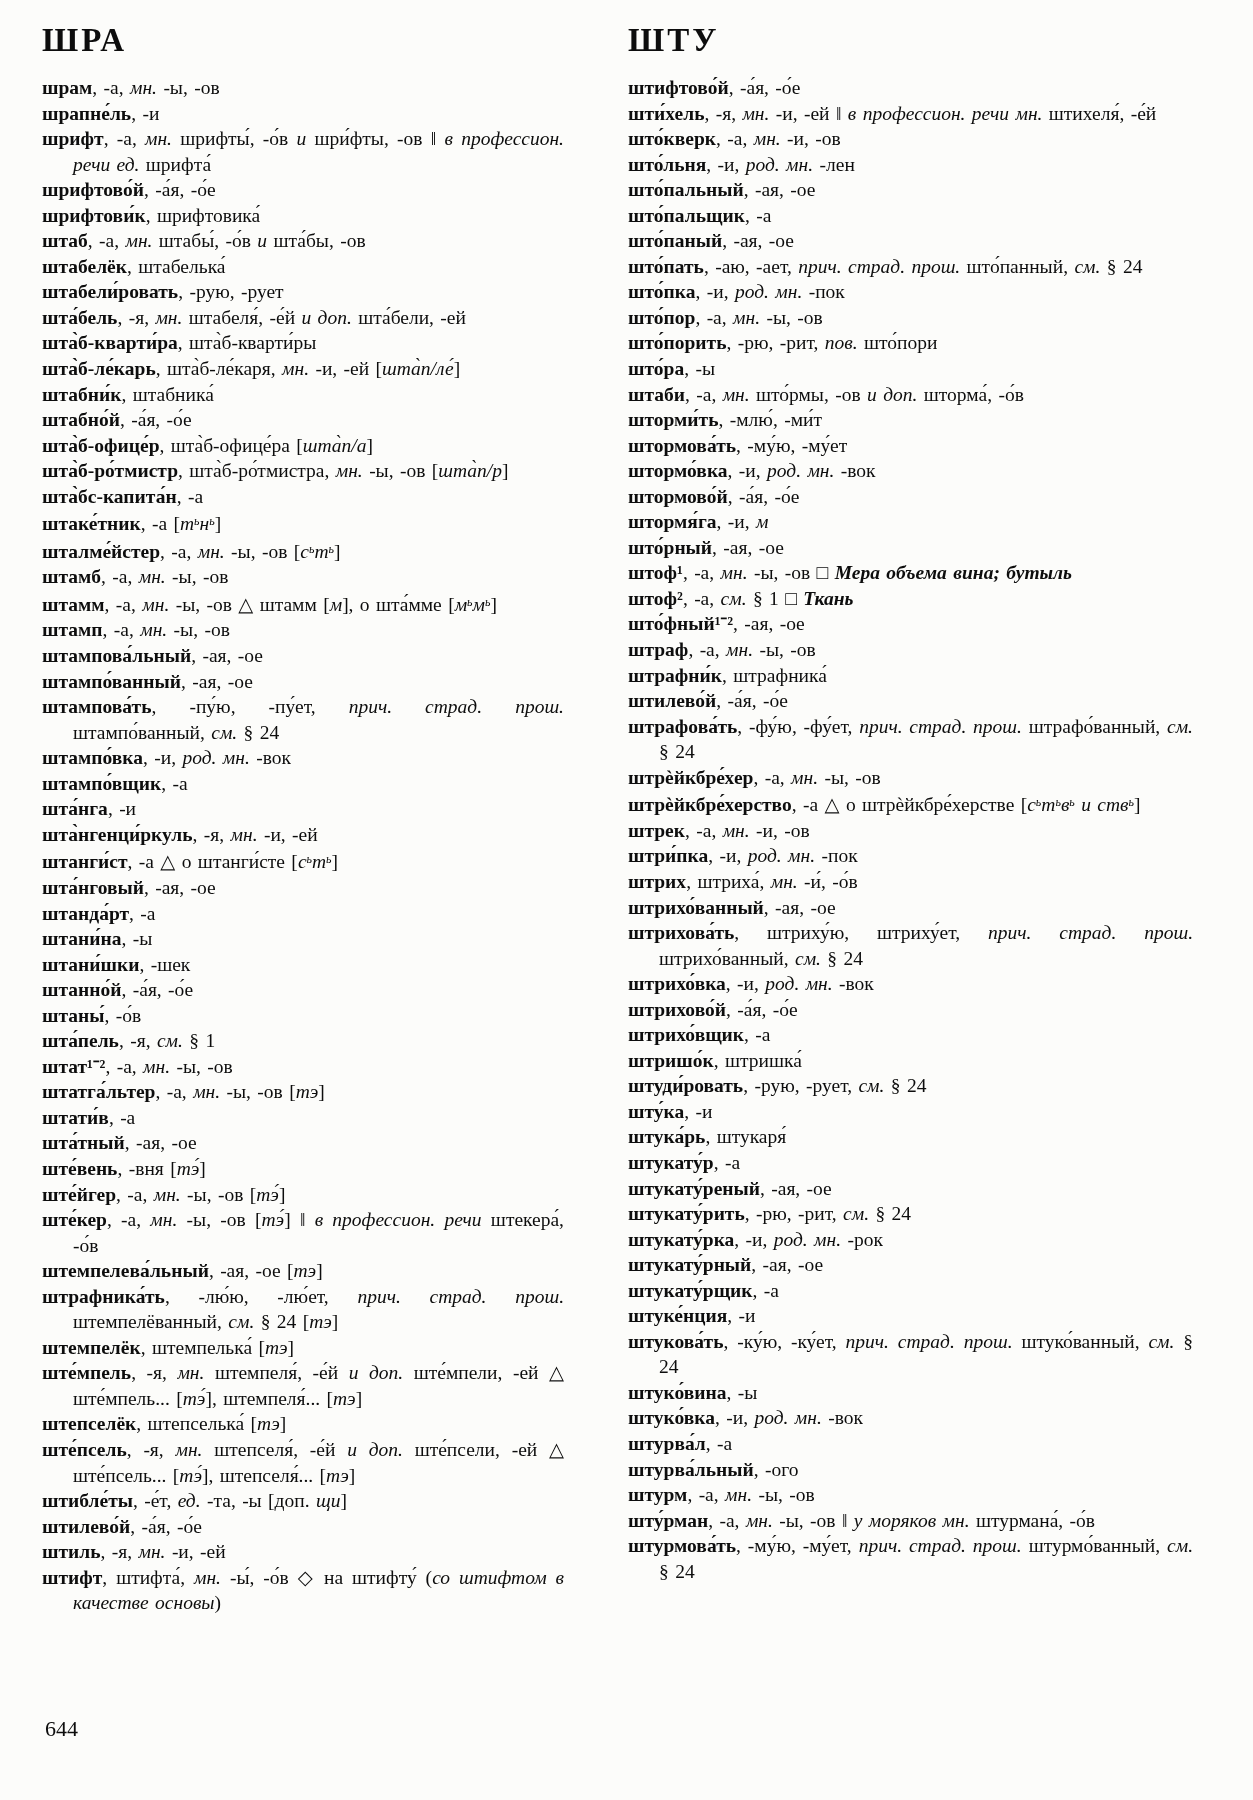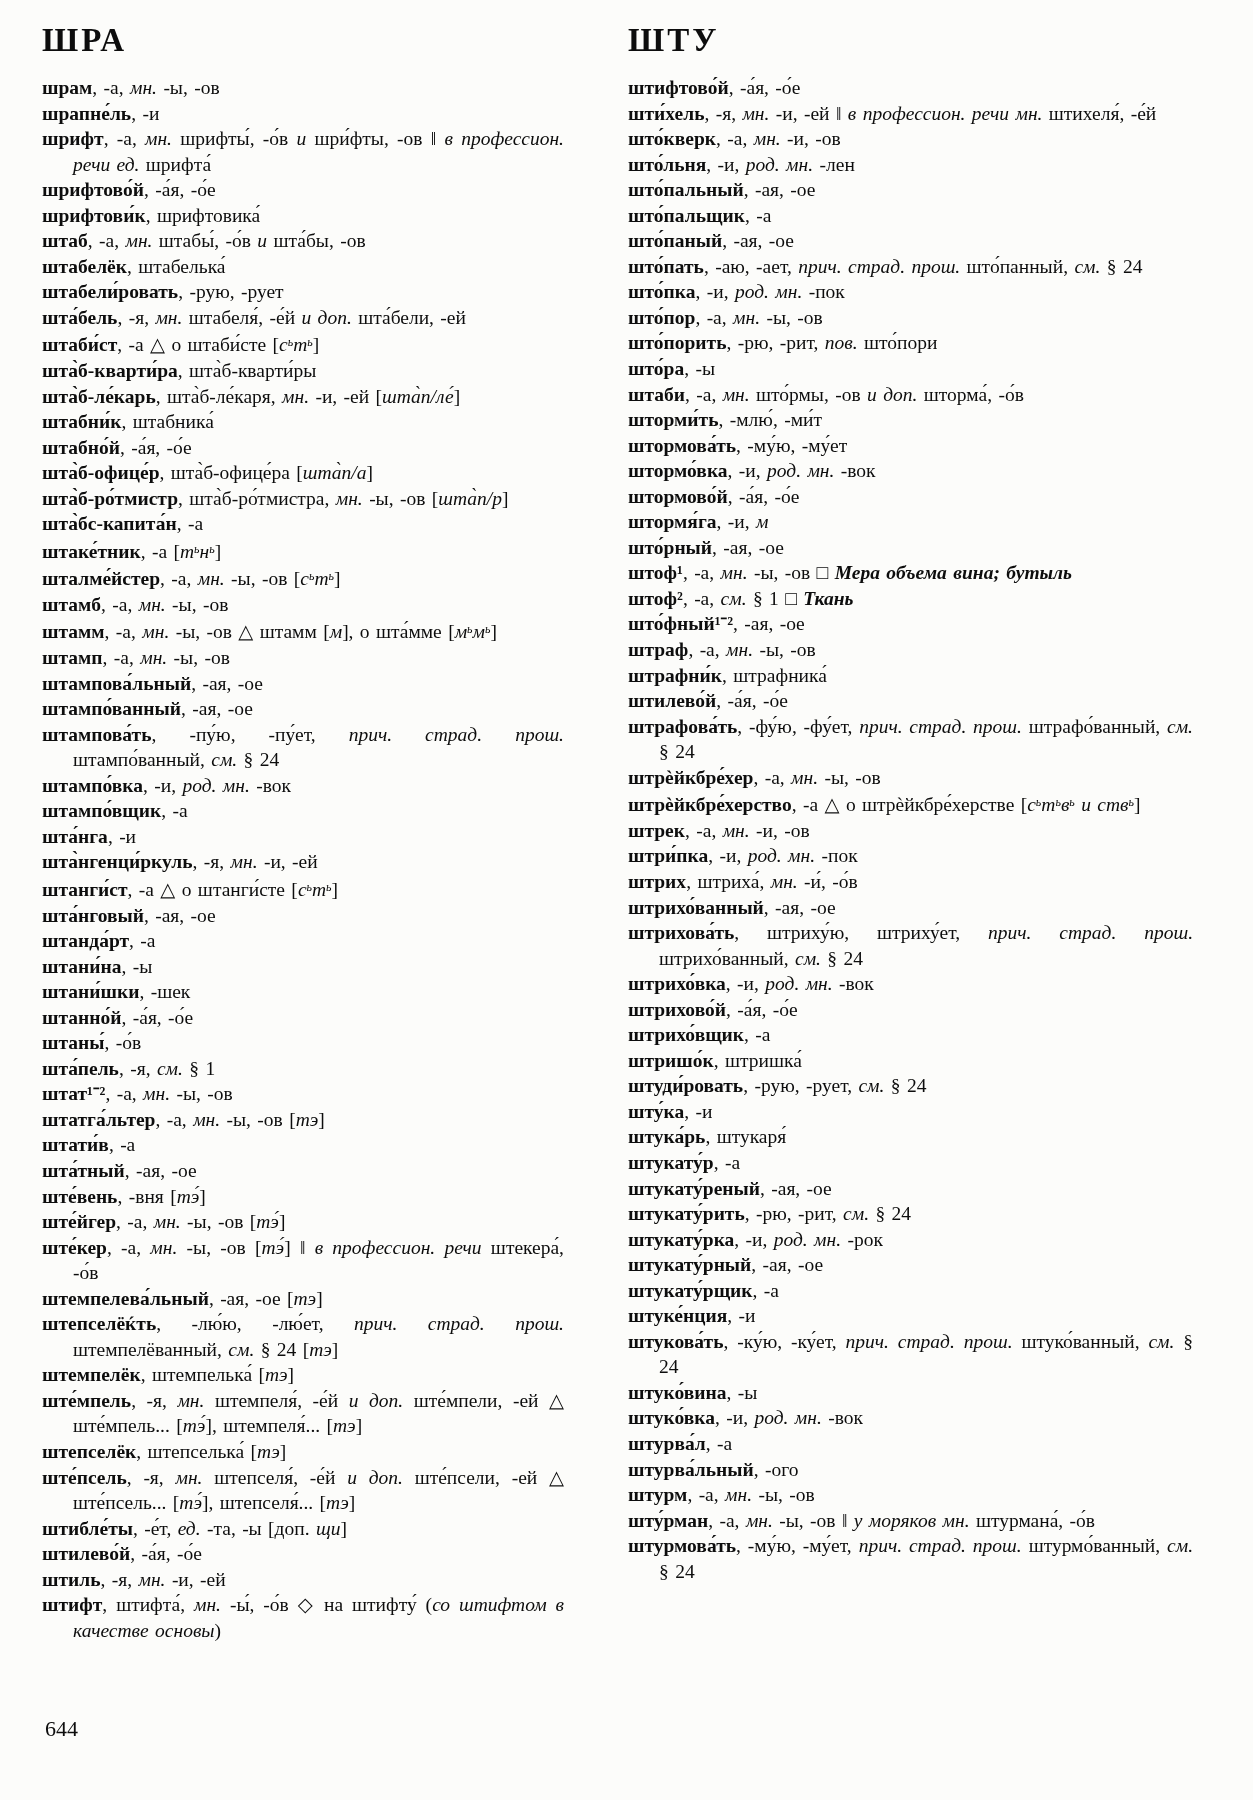--- a/index.html
+++ b/index.html
@@ -50,21 +50,20 @@
     <div class="entries">
         <div class="entry"><span class="rb">шрам</span><span class="rn">, -а, </span><span class="ri">мн.</span><span class="rn"> -ы, -ов</span></div>
         <div class="entry"><span class="rb">шрапне́ль</span><span class="rn">, -и</span></div>
         <div class="entry"><span class="rb">шрифт</span><span class="rn">, -а, </span><span class="ri">мн.</span><span class="rn"> шрифты́, -о́в </span><span class="ri">и</span><span class="rn"> шри́фты, -ов ‖ </span><span class="ri">в профессион. речи ед.</span><span class="rn"> шрифта́</span></div>
         <div class="entry"><span class="rb">шрифтово́й</span><span class="rn">, -а́я, -о́е</span></div>
         <div class="entry"><span class="rb">шрифтови́к</span><span class="rn">, шрифтовика́</span></div>
         <div class="entry"><span class="rb">штаб</span><span class="rn">, -а, </span><span class="ri">мн.</span><span class="rn"> штабы́, -о́в </span><span class="ri">и</span><span class="rn"> шта́бы, -ов</span></div>
         <div class="entry"><span class="rb">штабелёк</span><span class="rn">, штабелька́</span></div>
         <div class="entry"><span class="rb">штабели́ровать</span><span class="rn">, -рую, -рует</span></div>
         <div class="entry"><span class="rb">шта́бель</span><span class="rn">, -я, </span><span class="ri">мн.</span><span class="rn"> штабеля́, -е́й </span><span class="ri">и доп.</span><span class="rn"> шта́бели, -ей</span></div>
-        <div class="entry"><span class="rb">штаби́ст</span><span class="rn">, -а △ о штаби́сте [</span><span class="ri">с</span><span class="ris">ь</span><span class="ri">т</span><span class="ris">ь</span><span class="rn">]</span></div>
         <div class="entry"><span class="rb">шта̀б-кварти́ра</span><span class="rn">, шта̀б-кварти́ры</span></div>
         <div class="entry"><span class="rb">шта̀б-ле́карь</span><span class="rn">, шта̀б-ле́каря, </span><span class="ri">мн.</span><span class="rn"> -и, -ей [</span><span class="ri">шта̀п/ле́</span><span class="rn">]</span></div>
         <div class="entry"><span class="rb">штабни́к</span><span class="rn">, штабника́</span></div>
         <div class="entry"><span class="rb">штабно́й</span><span class="rn">, -а́я, -о́е</span></div>
         <div class="entry"><span class="rb">шта̀б-офице́р</span><span class="rn">, шта̀б-офице́ра [</span><span class="ri">шта̀п/а</span><span class="rn">]</span></div>
         <div class="entry"><span class="rb">шта̀б-ро́тмистр</span><span class="rn">, шта̀б-ро́тмистра, </span><span class="ri">мн.</span><span class="rn"> -ы, -ов [</span><span class="ri">шта̀п/р</span><span class="rn">]</span></div>
         <div class="entry"><span class="rb">шта̀бс-капита́н</span><span class="rn">, -а</span></div>
         <div class="entry"><span class="rb">штаке́тник</span><span class="rn">, -а [</span><span class="ri">т</span><span class="ris">ь</span><span class="ri">н</span><span class="ris">ь</span><span class="rn">]</span></div>
         <div class="entry"><span class="rb">шталме́йстер</span><span class="rn">, -а, </span><span class="ri">мн.</span><span class="rn"> -ы, -ов [</span><span class="ri">с</span><span class="ris">ь</span><span class="ri">т</span><span class="ris">ь</span><span class="rn">]</span></div>
         <div class="entry"><span class="rb">штамб</span><span class="rn">, -а, </span><span class="ri">мн.</span><span class="rn"> -ы, -ов</span></div>
@@ -86,21 +85,21 @@
         <div class="entry"><span class="rb">штаны́</span><span class="rn">, -о́в</span></div>
         <div class="entry"><span class="rb">шта́пель</span><span class="rn">, -я, </span><span class="ri">см.</span><span class="rn"> § 1</span></div>
         <div class="entry"><span class="rb">штат¹⁻²</span><span class="rn">, -а, </span><span class="ri">мн.</span><span class="rn"> -ы, -ов</span></div>
         <div class="entry"><span class="rb">штатга́льтер</span><span class="rn">, -а, </span><span class="ri">мн.</span><span class="rn"> -ы, -ов [</span><span class="ri">тэ</span><span class="rn">]</span></div>
         <div class="entry"><span class="rb">штати́в</span><span class="rn">, -а</span></div>
         <div class="entry"><span class="rb">шта́тный</span><span class="rn">, -ая, -ое</span></div>
         <div class="entry"><span class="rb">ште́вень</span><span class="rn">, -вня [</span><span class="ri">тэ́</span><span class="rn">]</span></div>
         <div class="entry"><span class="rb">ште́йгер</span><span class="rn">, -а, </span><span class="ri">мн.</span><span class="rn"> -ы, -ов [</span><span class="ri">тэ́</span><span class="rn">]</span></div>
         <div class="entry"><span class="rb">ште́кер</span><span class="rn">, -а, </span><span class="ri">мн.</span><span class="rn"> -ы, -ов [</span><span class="ri">тэ́</span><span class="rn">] ‖ </span><span class="ri">в профессион. речи</span><span class="rn"> штекера́, -о́в</span></div>
         <div class="entry"><span class="rb">штемпелева́льный</span><span class="rn">, -ая, -ое [</span><span class="ri">тэ</span><span class="rn">]</span></div>
-        <div class="entry"><span class="rb">штепселёќть</span><span class="rn">, -лю́ю, -лю́ет, </span><span class="ri">прич. страд. прош.</span><span class="rn"> штемпелёванный, </span><span class="ri">см.</span><span class="rn"> § 24 [</span><span class="ri">тэ</span><span class="rn">]</span></div>
+        <div class="entry"><span class="rb">штрафника́ть</span><span class="rn">, -лю́ю, -лю́ет, </span><span class="ri">прич. страд. прош.</span><span class="rn"> штемпелёванный, </span><span class="ri">см.</span><span class="rn"> § 24 [</span><span class="ri">тэ</span><span class="rn">]</span></div>
         <div class="entry"><span class="rb">штемпелёк</span><span class="rn">, штемпелька́ [</span><span class="ri">тэ</span><span class="rn">]</span></div>
         <div class="entry"><span class="rb">ште́мпель</span><span class="rn">, -я, </span><span class="ri">мн.</span><span class="rn"> штемпеля́, -е́й </span><span class="ri">и доп.</span><span class="rn"> ште́мпели, -ей △ ште́мпель... [</span><span class="ri">тэ́</span><span class="rn">], штемпеля́... [</span><span class="ri">тэ</span><span class="rn">]</span></div>
         <div class="entry"><span class="rb">штепселёк</span><span class="rn">, штепселька́ [</span><span class="ri">тэ</span><span class="rn">]</span></div>
         <div class="entry"><span class="rb">ште́псель</span><span class="rn">, -я, </span><span class="ri">мн.</span><span class="rn"> штепселя́, -е́й </span><span class="ri">и доп.</span><span class="rn"> ште́псели, -ей △ ште́псель... [</span><span class="ri">тэ́</span><span class="rn">], штепселя́... [</span><span class="ri">тэ</span><span class="rn">]</span></div>
         <div class="entry"><span class="rb">штибле́ты</span><span class="rn">, -е́т, </span><span class="ri">ед.</span><span class="rn"> -та, -ы [доп. </span><span class="ri">щи</span><span class="rn">]</span></div>
         <div class="entry"><span class="rb">штилево́й</span><span class="rn">, -а́я, -о́е</span></div>
         <div class="entry"><span class="rb">штиль</span><span class="rn">, -я, </span><span class="ri">мн.</span><span class="rn"> -и, -ей</span></div>
         <div class="entry"><span class="rb">штифт</span><span class="rn">, штифта́, </span><span class="ri">мн.</span><span class="rn"> -ы́, -о́в ◇ на штифту́ (</span><span class="ri">со штифтом в качестве основы</span><span class="rn">)</span></div>
       </div>
   </div>

